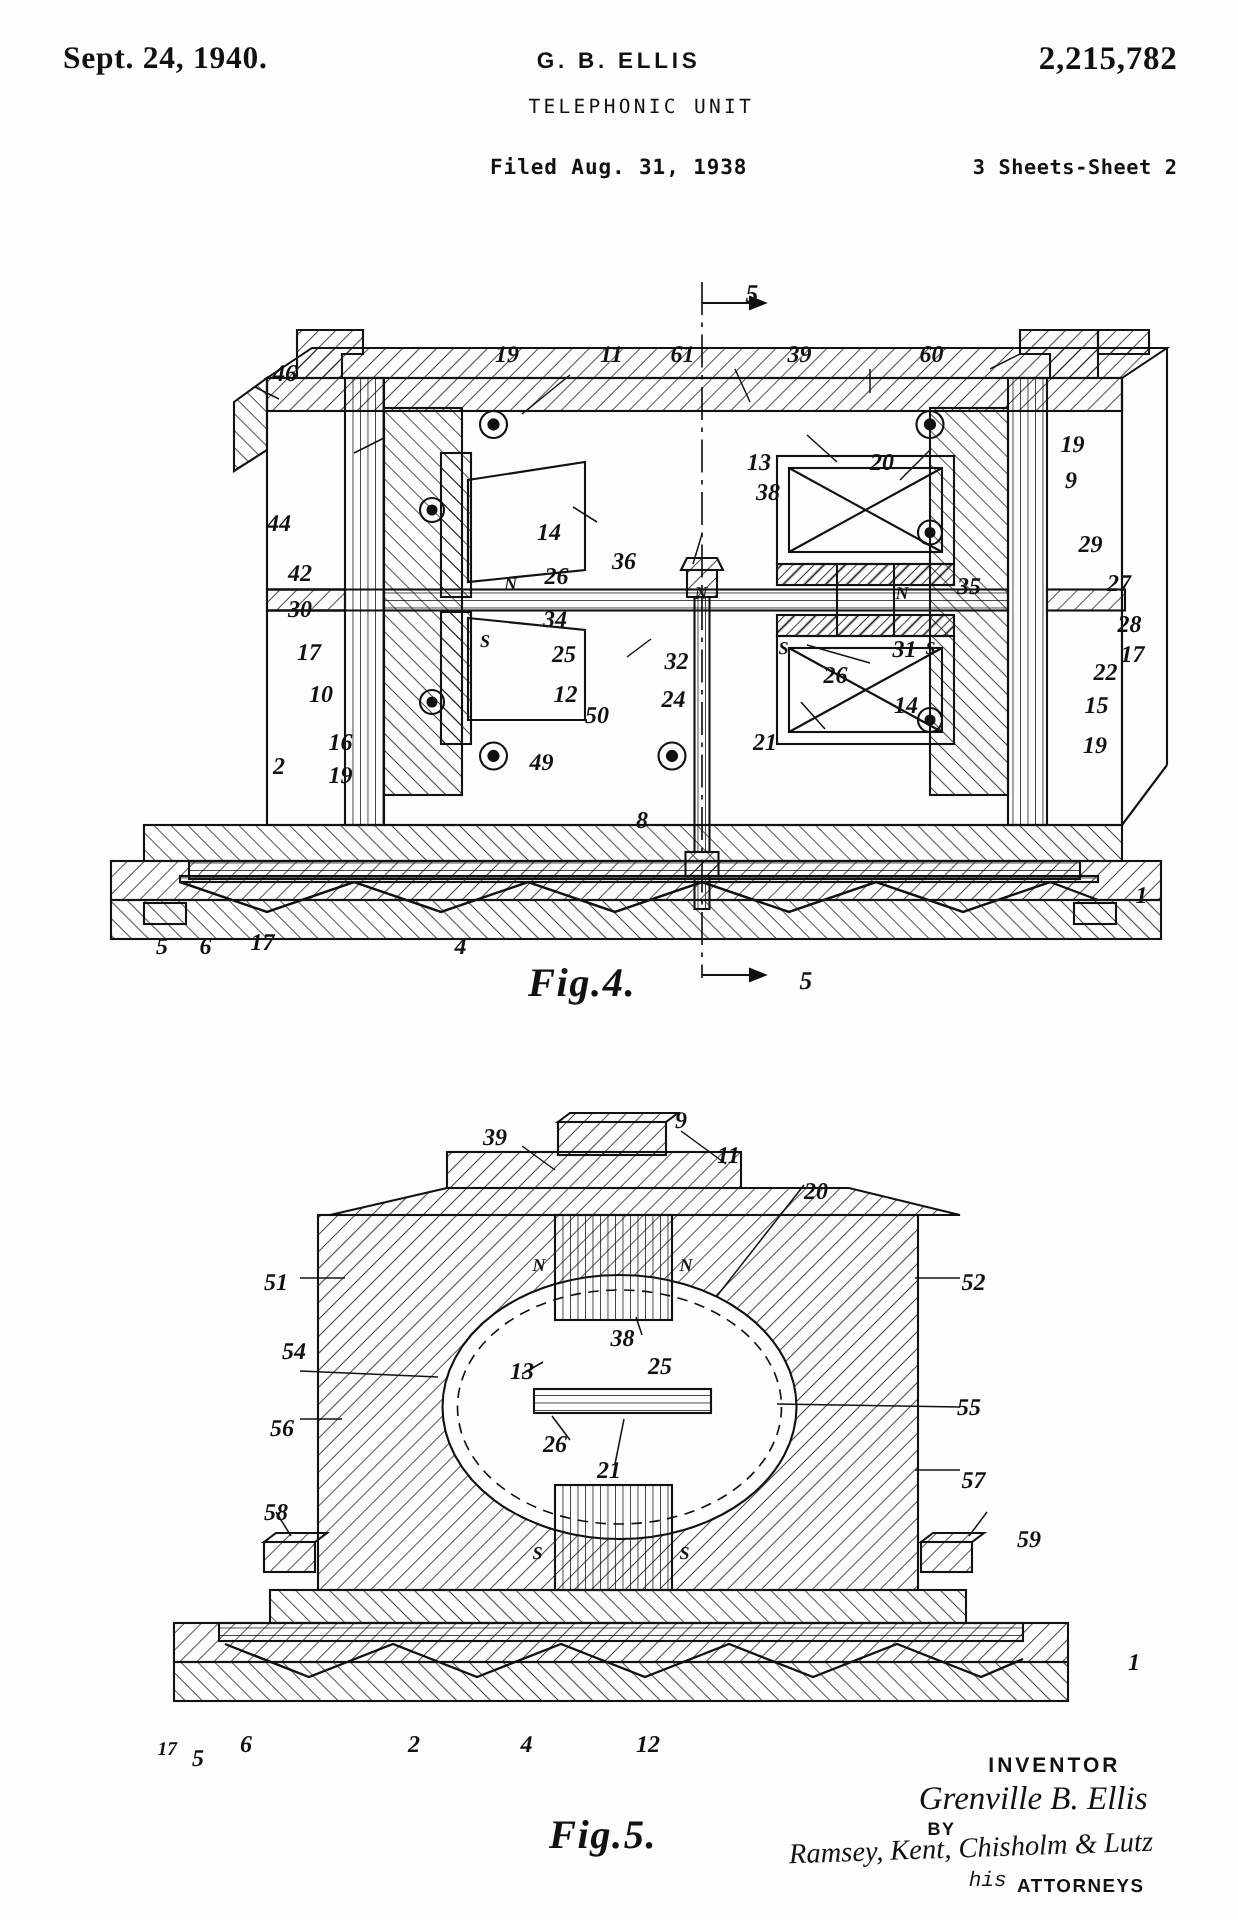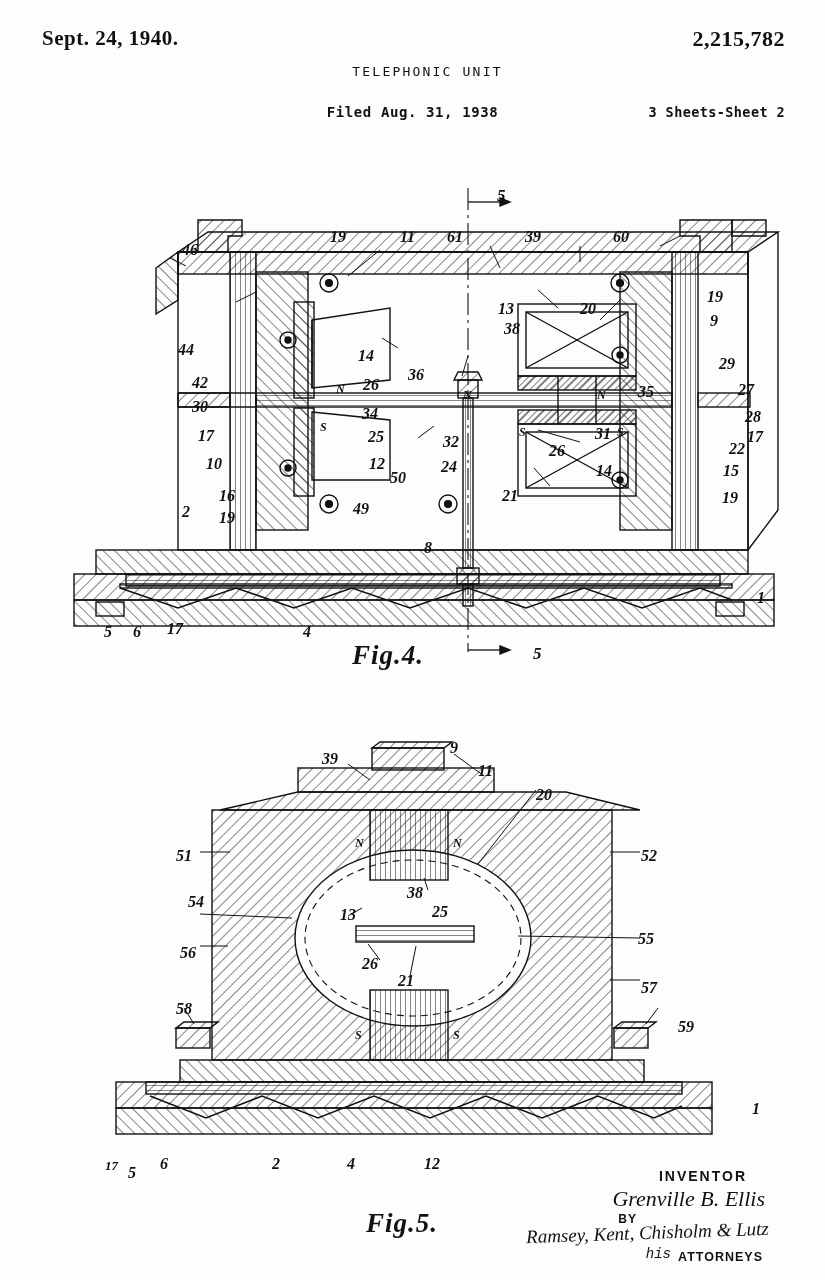--- a/index.html
+++ b/index.html
@@ -49,20 +49,21 @@
   .sig-his{position:absolute;right:154px;top:1246px;font-family:Liberation Mono, monospace;
            font-style:italic;font-size:14px;}
   svg{display:block;}
 </style>
 </head>
 <body>
 
 <div class="page">
 
   <div class="hdr-date">Sept. 24, 1940.</div>
+  <div class="hdr-inventor">G. B. ELLIS</div>
   <div class="hdr-patno">2,215,782</div>
   <div class="hdr-title">TELEPHONIC UNIT</div>
   <div class="hdr-filed">Filed Aug. 31, 1938</div>
   <div class="hdr-sheet">3 Sheets-Sheet 2</div>
 
   <div class="fig" style="left:60px;top:180px;width:720px;height:480px;">
     <svg width="720" height="480" viewBox="0 0 720 480">
       <defs>
         <pattern id="h45" width="8" height="8" patternUnits="userSpaceOnUse" patternTransform="rotate(45)">
           <line x1="0" y1="0" x2="0" y2="8" stroke="#111" stroke-width="1"></line>

